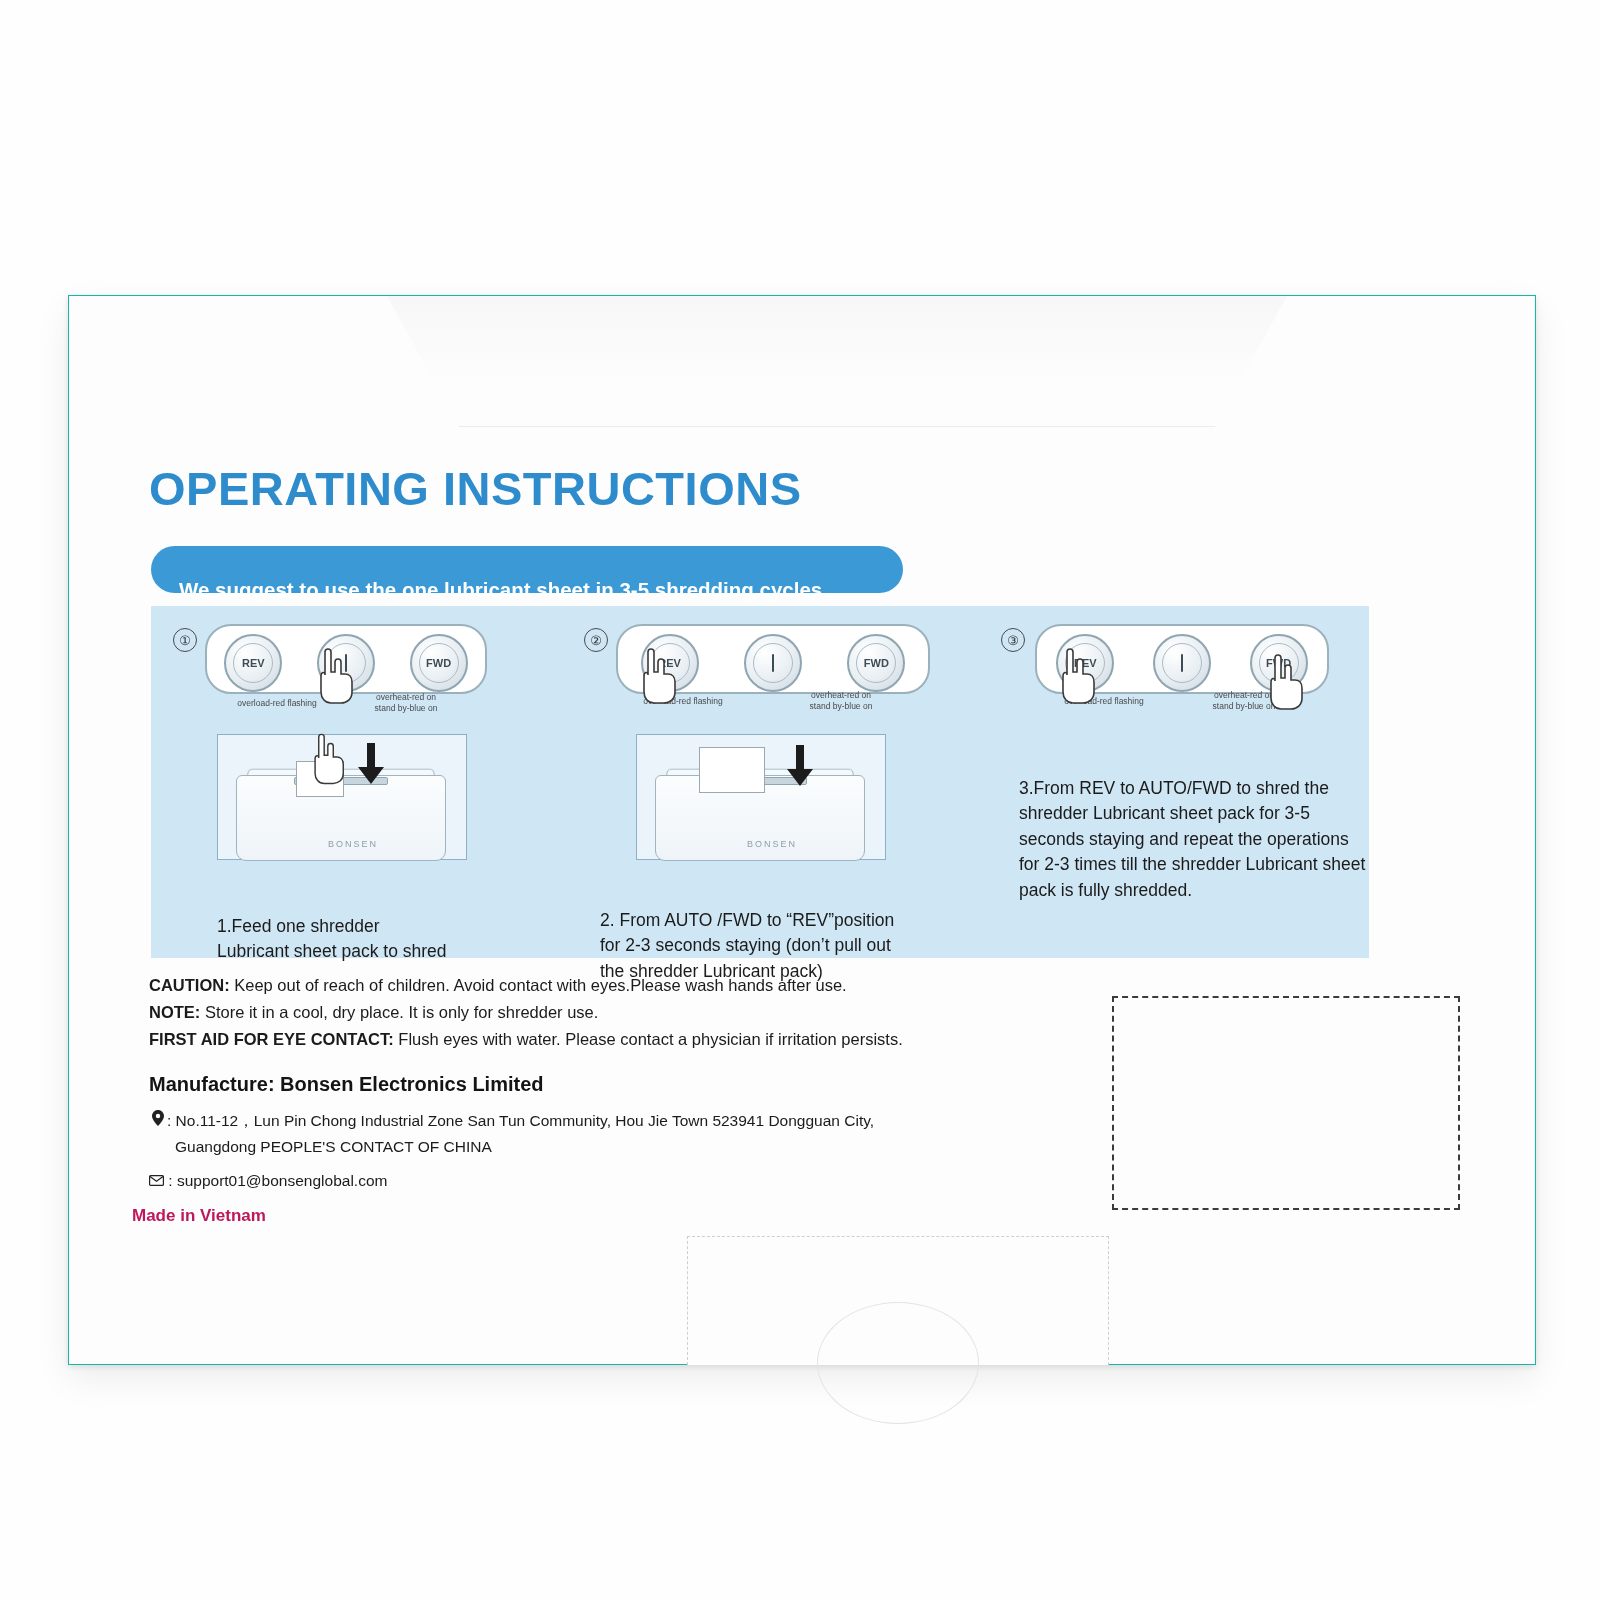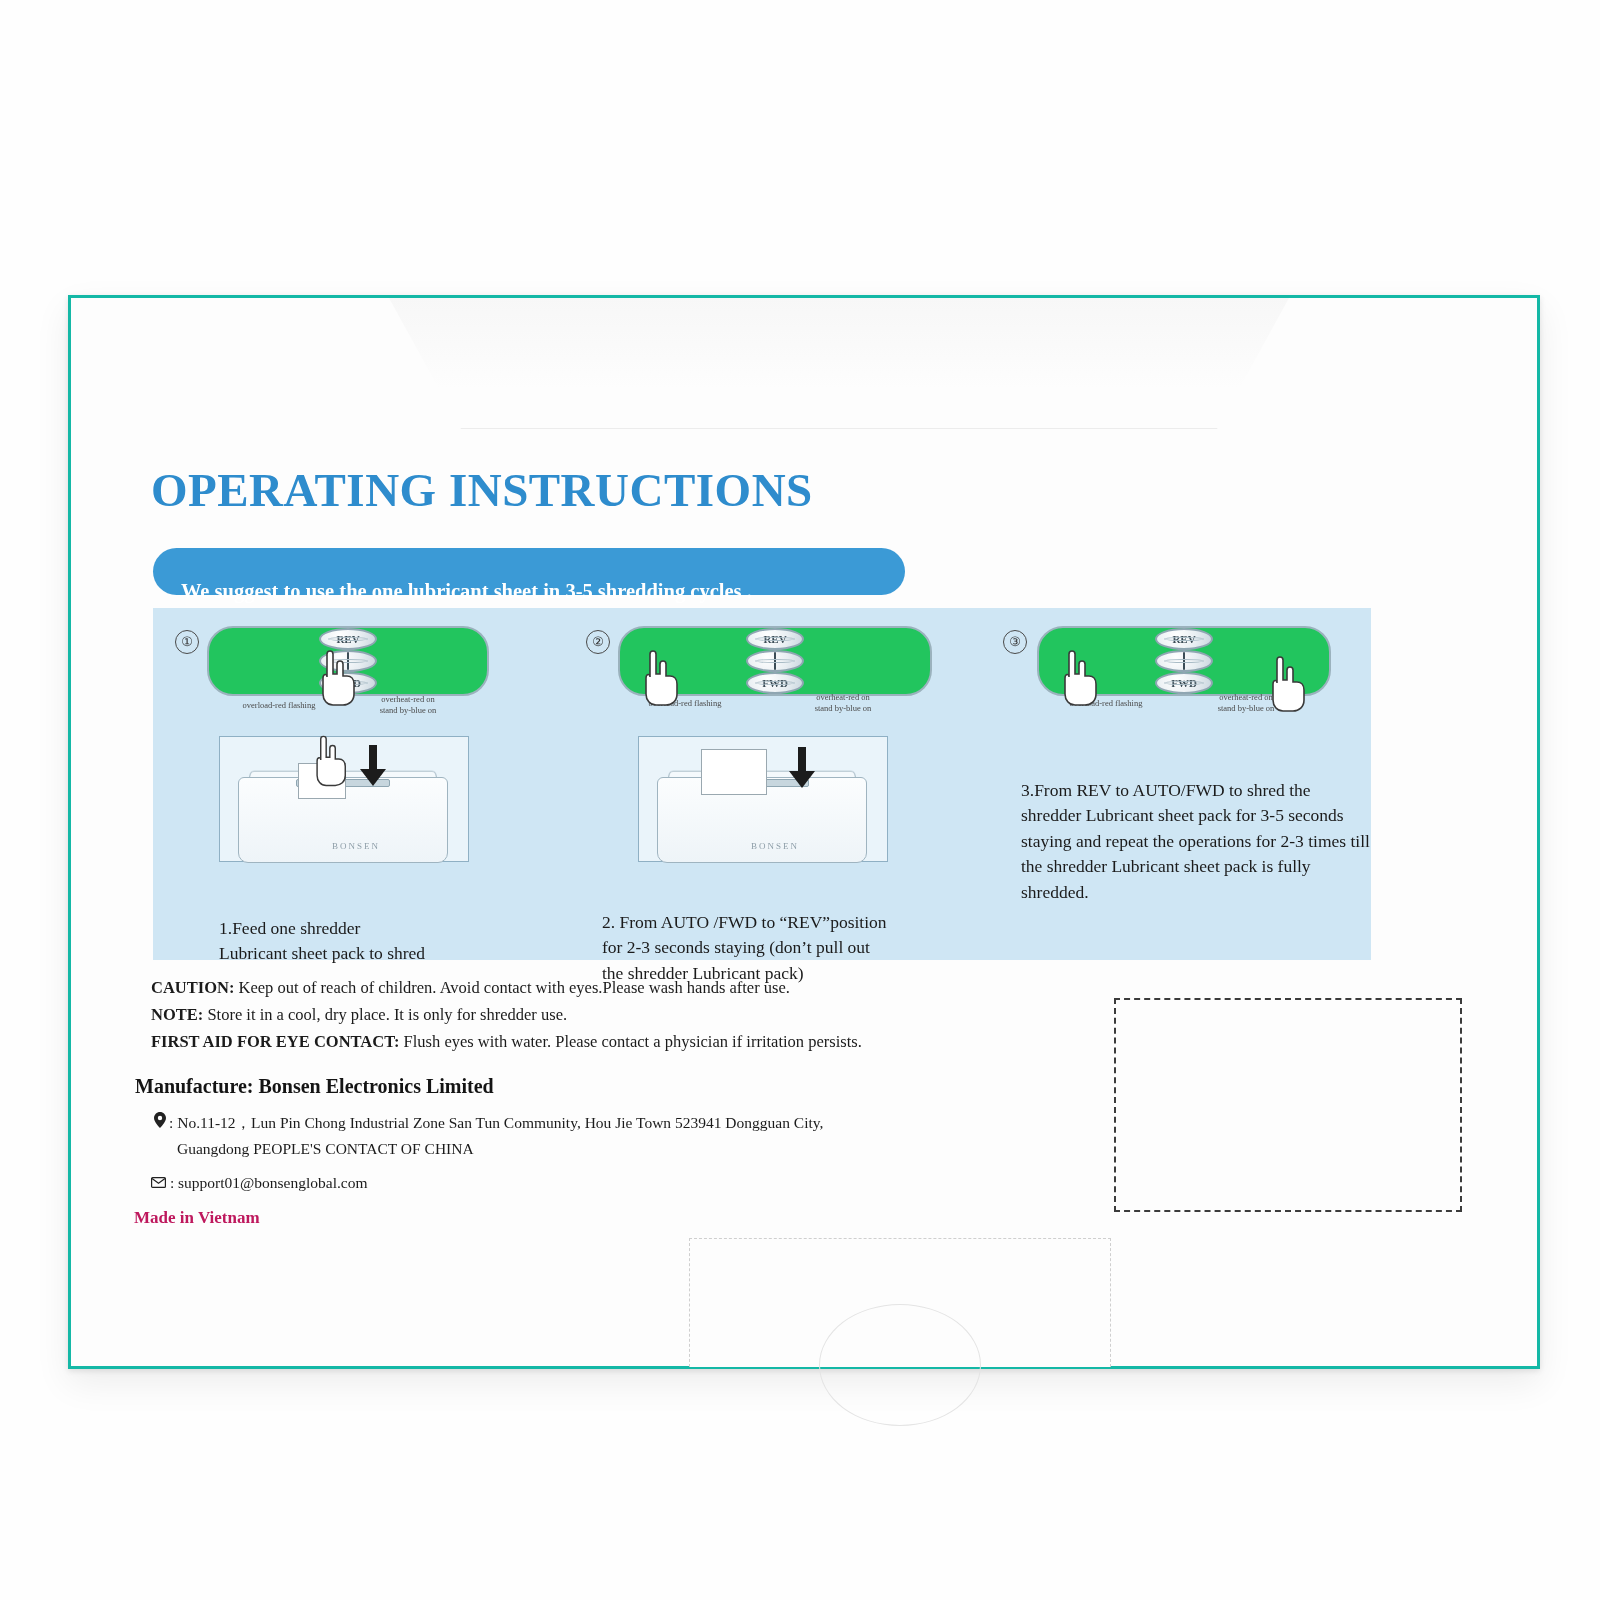--- a/index.html
+++ b/index.html
@@ -14,22 +14,21 @@
     width:1600px;height:1600px;
     background:#fefefe;
   }
   
   .box{
     position:absolute;
     left:68px; top:295px;
     width:1466px; height:1068px;
     background:#fdfdfd;
     box-shadow:0 2px 6px rgba(0,0,0,0.10), 0 14px 34px rgba(0,0,0,0.07);
-    border:3px solid #14b8a6;
-    font-family:Liberation Serif, serif;
+    border:1px solid #14b8a6;
   }
   .flap{
     position:absolute;
     left:318px; top:0px;
     width:900px; height:130px;
     background:linear-gradient(180deg,#f7f7f7 0%,#fdfdfd 70%);
     clip-path:polygon(0 0, 100% 0, 92% 100%, 8% 100%);
     border-bottom:1px solid #ececec;
   }
   .bottom-flap{
@@ -104,22 +103,22 @@
     color:#333;
     display:flex;align-items:center;justify-content:center;
     background:transparent;
   }
 
   
   .ctrlpanel{
     position:absolute;
     border:2px solid #9bb2bd;
     border-radius:26px;
-    background:#22c55e;
-    display:flex;align-items:center;justify-content:space-around;flex-direction:column;
+    background:#ffffff;
+    display:flex;align-items:flex-end;justify-content:space-around;
   }
   .knob{
     width:54px;height:54px;border-radius:50%;
     background:radial-gradient(circle at 35% 30%, #ffffff 0%, #e8eef2 55%, #c9d6de 100%);
     border:2px solid #8fa6b2;
     display:flex;align-items:center;justify-content:center;
     font-size:11px;font-weight:bold;color:#3c4d57;
     position:relative;
   }
   .knob .inner{
@@ -202,21 +201,21 @@
     position:absolute;
     left:80px; top:676px;
     width:900px;
     font-size:16.5px;
     color:#1b1b1b;
     line-height:1.65;
   }
   .notes b{font-weight:bold;}
   .manu{
     position:absolute;
-    left:64px; top:777px;
+    left:80px; top:777px;
     font-size:20px;font-weight:bold;color:#141414;text-align:right;
   }
   .addr{
     position:absolute;
     left:80px; top:812px;
     width:880px;
     font-size:15.5px;color:#1b1b1b;line-height:1.7;
   }
   .addr .ico{display:inline-block;width:18px;text-align:center;color:#222;}
   .addr .l2{padding-left:26px;display:block;}

